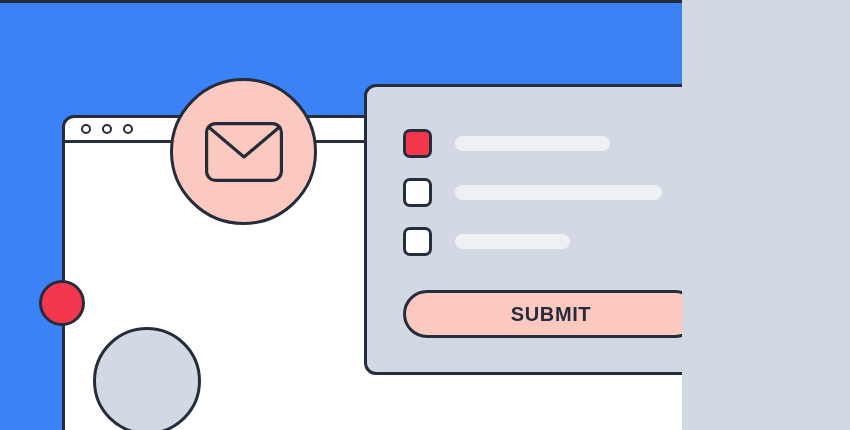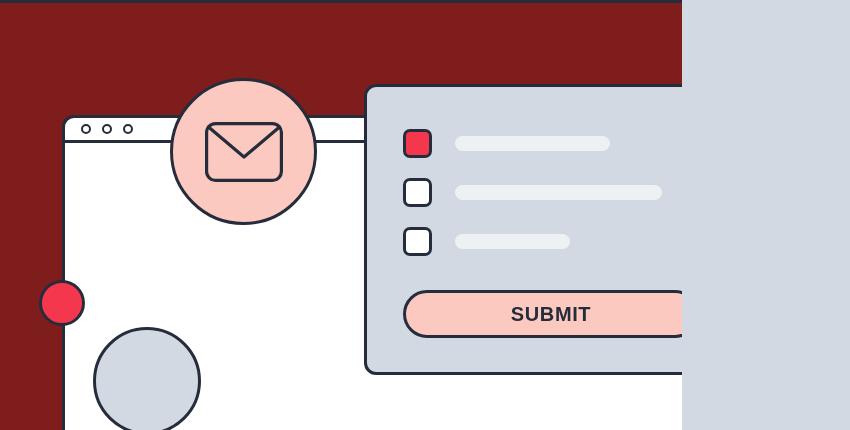--- a/index.html
+++ b/index.html
@@ -11,21 +11,21 @@
     height: 430px;
     overflow: hidden;
     font-family: "Liberation Sans", sans-serif;
     background: #d3d9e3;
   }
 
   #scene {
     position: relative;
     width: 682px;
     height: 430px;
-    background: #7f1d1d;
+    background: #3b82f6;
     overflow: hidden;
     box-sizing: border-box;
     border-top: 3px solid #252c3b;
   }
 
   
   .browser {
     position: absolute;
     left: 62px;
     top: 112px;

